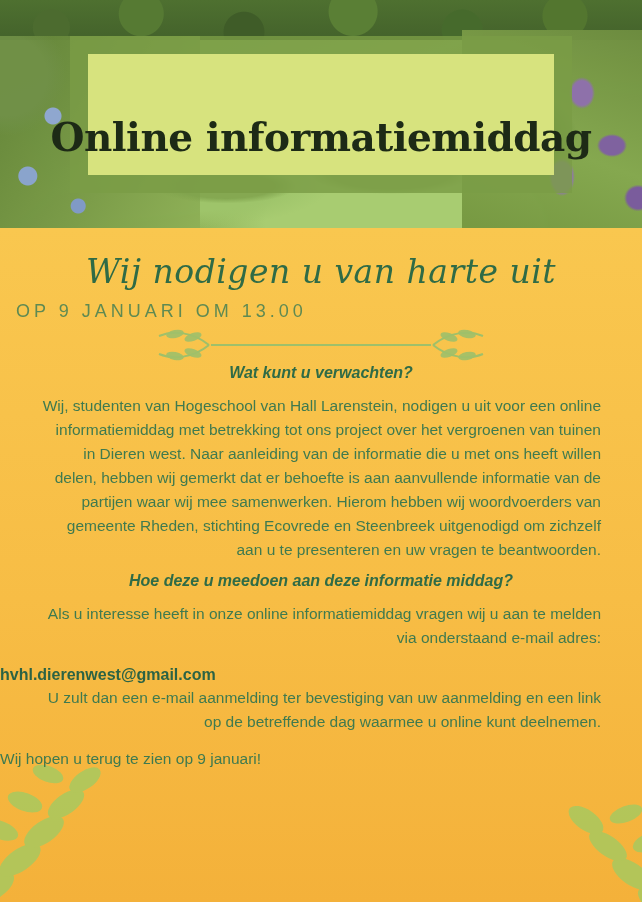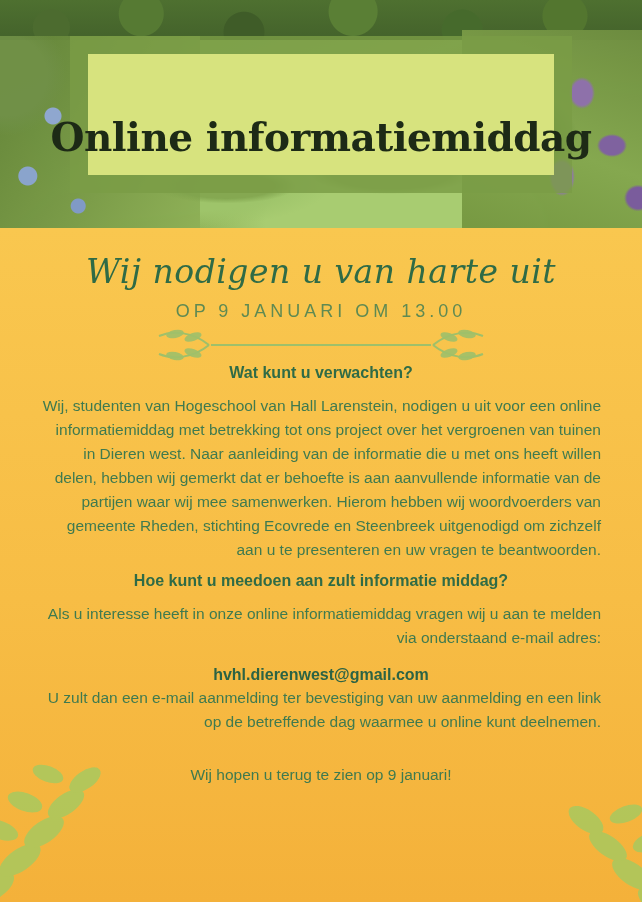--- a/index.html
+++ b/index.html
@@ -152,62 +152,62 @@
   .invite {
     text-align: center;
     font-family: "DejaVu Serif", serif;
     font-style: italic;
     font-size: 33px;
     color: #2f6b46;
     margin: 24px 0 0 0;
     letter-spacing: 0.5px;
   }
   .date-line {
-    text-align: center;
     font-size: 18px;
     letter-spacing: 4px;
     color: #5f8a52;
     margin-top: 10px;
     font-family: "Liberation Sans", sans-serif;
+    padding-left: 16px;
   }
   .divider {
     position: relative;
     height: 34px;
     margin-top: 6px;
   }
   .divider svg { display: block; margin: 0 auto; }
 
   .subhead {
     text-align: center;
     font-weight: 700;
     font-size: 16px;
     color: #2f6b46;
     margin: 2px 0 12px 0;
+    font-style: italic;
   }
   .para {
     text-align: right;
     font-size: 15.5px;
     line-height: 1.55;
     color: #3f7a4f;
     margin: 0 auto 10px auto;
     width: 560px;
   }
   .para.tight { margin-bottom: 16px; }
   .email {
-    text-align: center;
+    text-align: left;
     font-weight: 700;
     font-size: 16px;
     color: #2c6344;
     margin: 2px 0 2px 0;
   }
   .closing {
-    text-align: center;
     font-size: 15.5px;
     color: #3f7a4f;
-    margin-top: 32px;
+    margin-top: 16px;
   }
   .content {
     position: relative;
     z-index: 2;
   }
 </style>
 </head>
 <body>
 
 <div class="poster">
@@ -279,21 +279,21 @@
             <ellipse cx="348" cy="25" rx="9" ry="4" transform="rotate(-20 348 25)"></ellipse>
             <ellipse cx="366" cy="28" rx="9" ry="4" transform="rotate(-12 366 28)"></ellipse>
           </g>
         </svg>
       </div>
 
       <div class="subhead">Wat kunt u verwachten?</div>
 
       <p class="para">Wij, studenten van Hogeschool van Hall Larenstein, nodigen u uit voor een online informatiemiddag met betrekking tot ons project over het vergroenen van tuinen in Dieren west. Naar aanleiding van de informatie die u met ons heeft willen delen, hebben wij gemerkt dat er behoefte is aan aanvullende informatie van de partijen waar wij mee samenwerken. Hierom hebben wij woordvoerders van gemeente Rheden, stichting Ecovrede en Steenbreek uitgenodigd om zichzelf aan u te presenteren en uw vragen te beantwoorden.</p>
 
-      <div class="subhead">Hoe kunt u meedoen aan zult informatie middag?</div>
+      <div class="subhead">Hoe deze u meedoen aan deze informatie middag?</div>
 
       <p class="para tight">Als u interesse heeft in onze online informatiemiddag vragen wij u aan te melden via onderstaand e-mail adres:</p>
       <div class="email">hvhl.dierenwest@gmail.com</div>
       <p class="para">U zult dan een e-mail aanmelding ter bevestiging van uw aanmelding en een link op de betreffende dag waarmee u online kunt deelnemen.</p>
 
       <div class="closing">Wij hopen u terug te zien op 9 januari!</div>
 
     </div>
   </div>
 </div>

